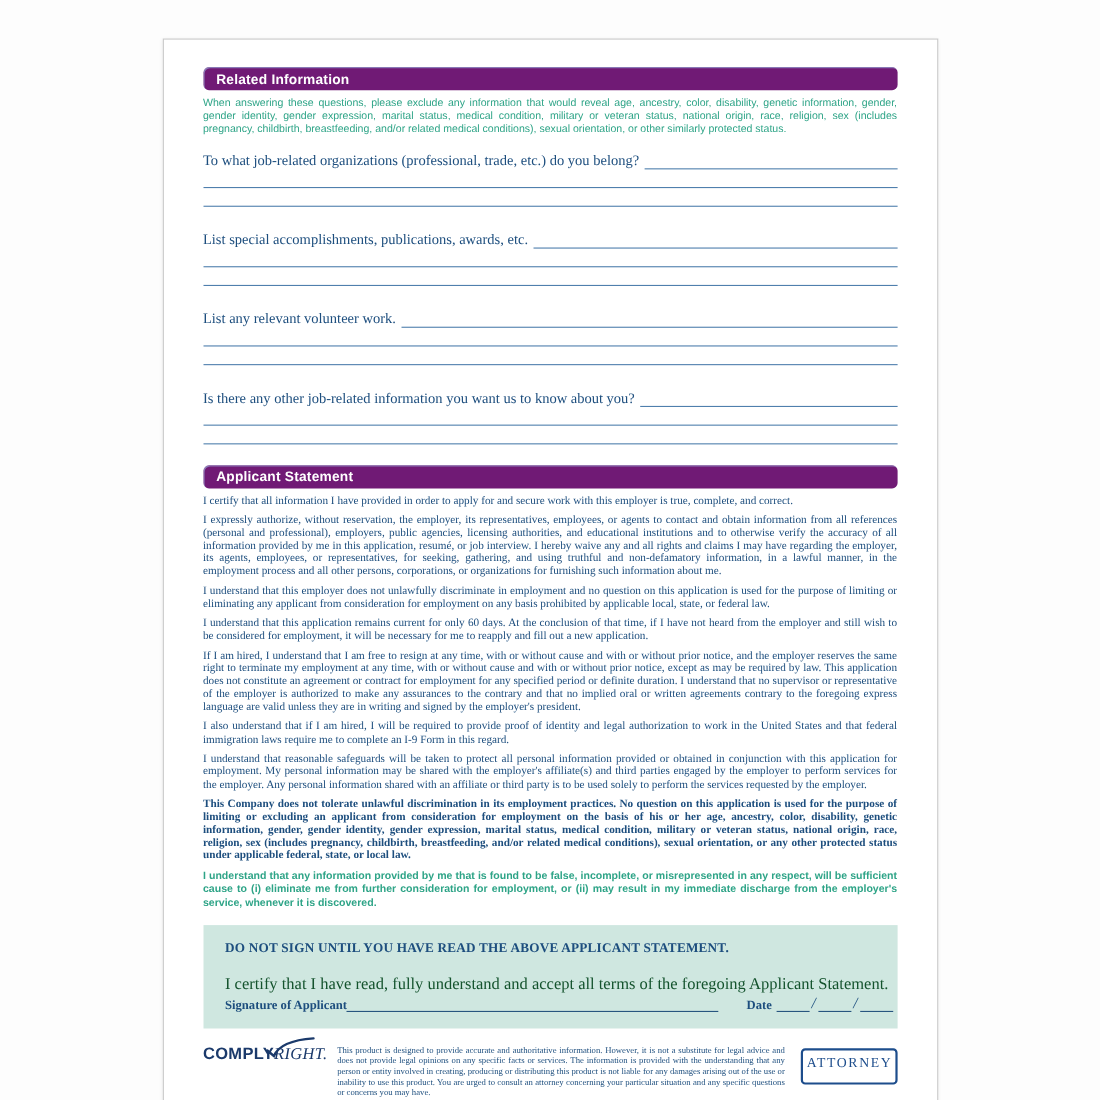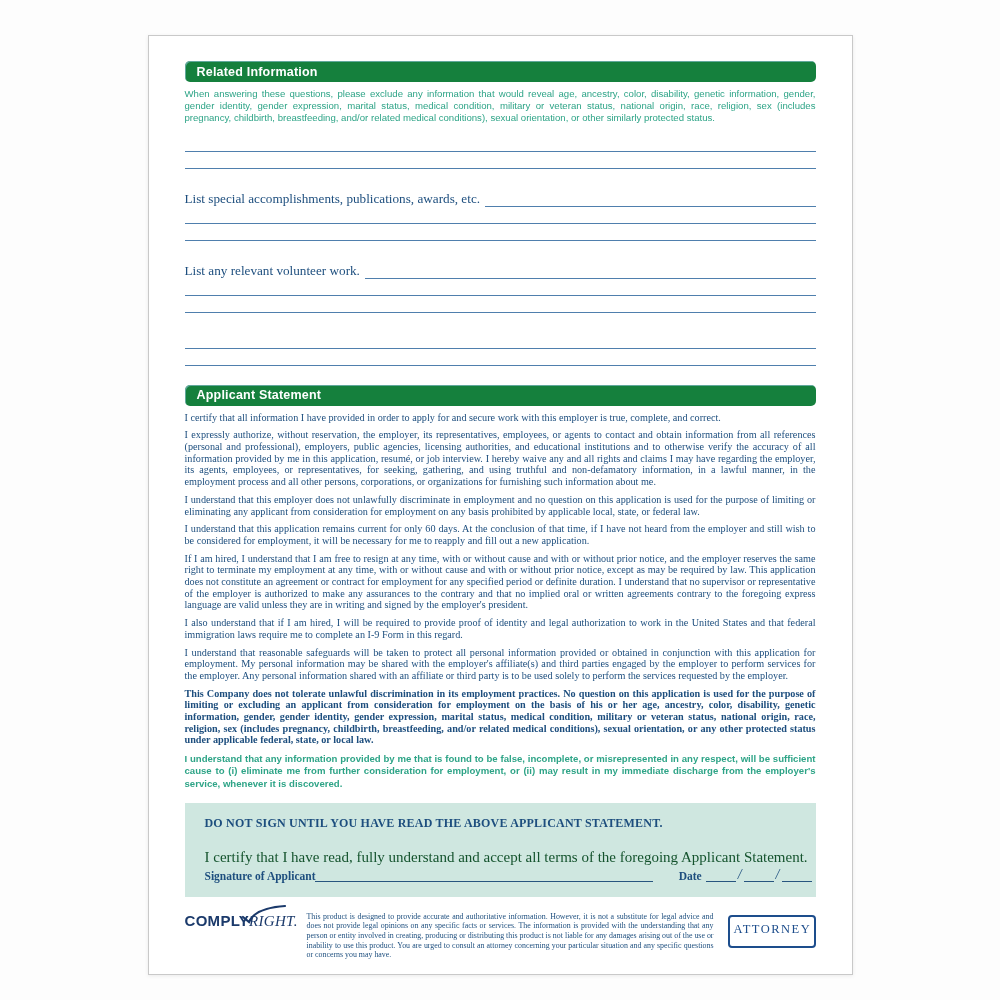--- a/index.html
+++ b/index.html
@@ -7,21 +7,21 @@
   body { width:1000px; height:1000px; font-family:"Liberation Serif", serif; }
   .canvas { width:1000px; height:1000px; background:#fdfdfd; display:flex; justify-content:center; align-items:flex-start; padding-top:35px; }
   .page {
     width:705px; min-height:930px; background:#ffffff;
     border:1px solid #c9c9c9; box-shadow:0 1px 4px rgba(0,0,0,0.08);
     padding:25px 36px 14px 36px;
   }
 
   
   .section-bar {
-    height:21px; background:#15803d; border-radius:5px;
+    height:21px; background:#701a75; border-radius:5px;
     display:flex; align-items:center; padding-left:12px;
     box-shadow:inset 1px 1px 0 rgba(160,200,235,0.55);
   }
   .section-bar .bar-title {
     color:#ffffff; font-family:"Liberation Sans", sans-serif;
     font-weight:bold; font-size:12.5px; letter-spacing:0.2px;
   }
 
   
   .green-note {
@@ -80,20 +80,24 @@
 <div class="canvas">
   <div class="page">
 
     <div class="section-bar">
       <span class="bar-title">Related Information</span>
     </div>
     <p class="green-note">When answering these questions, please exclude any information that would reveal age, ancestry, color, disability, genetic information, gender, gender identity, gender expression, marital status, medical condition, military or veteran status, national origin, race, religion, sex (includes pregnancy, childbirth, breastfeeding, and/or related medical conditions), sexual orientation, or other similarly protected status.</p>
 
     <div class="questions">
       <div class="question">
+        <div class="q-row">
+          <span class="q-label">To what job-related organizations (professional, trade, etc.) do you belong?</span>
+          <span class="fill-line"></span>
+        </div>
         <div class="full-line"></div>
         <div class="full-line"></div>
       </div>
 
       <div class="question">
         <div class="q-row">
           <span class="q-label">List special accomplishments, publications, awards, etc.</span>
           <span class="fill-line"></span>
         </div>
         <div class="full-line"></div>
@@ -103,20 +107,24 @@
       <div class="question">
         <div class="q-row">
           <span class="q-label">List any relevant volunteer work.</span>
           <span class="fill-line"></span>
         </div>
         <div class="full-line"></div>
         <div class="full-line"></div>
       </div>
 
       <div class="question">
+        <div class="q-row">
+          <span class="q-label">Is there any other job-related information you want us to know about you?</span>
+          <span class="fill-line"></span>
+        </div>
         <div class="full-line"></div>
         <div class="full-line"></div>
       </div>
     </div>
 
     <div class="section-bar statement-bar">
       <span class="bar-title">Applicant Statement</span>
     </div>
 
     <p class="stmt">I certify that all information I have provided in order to apply for and secure work with this employer is true, complete, and correct.</p>

